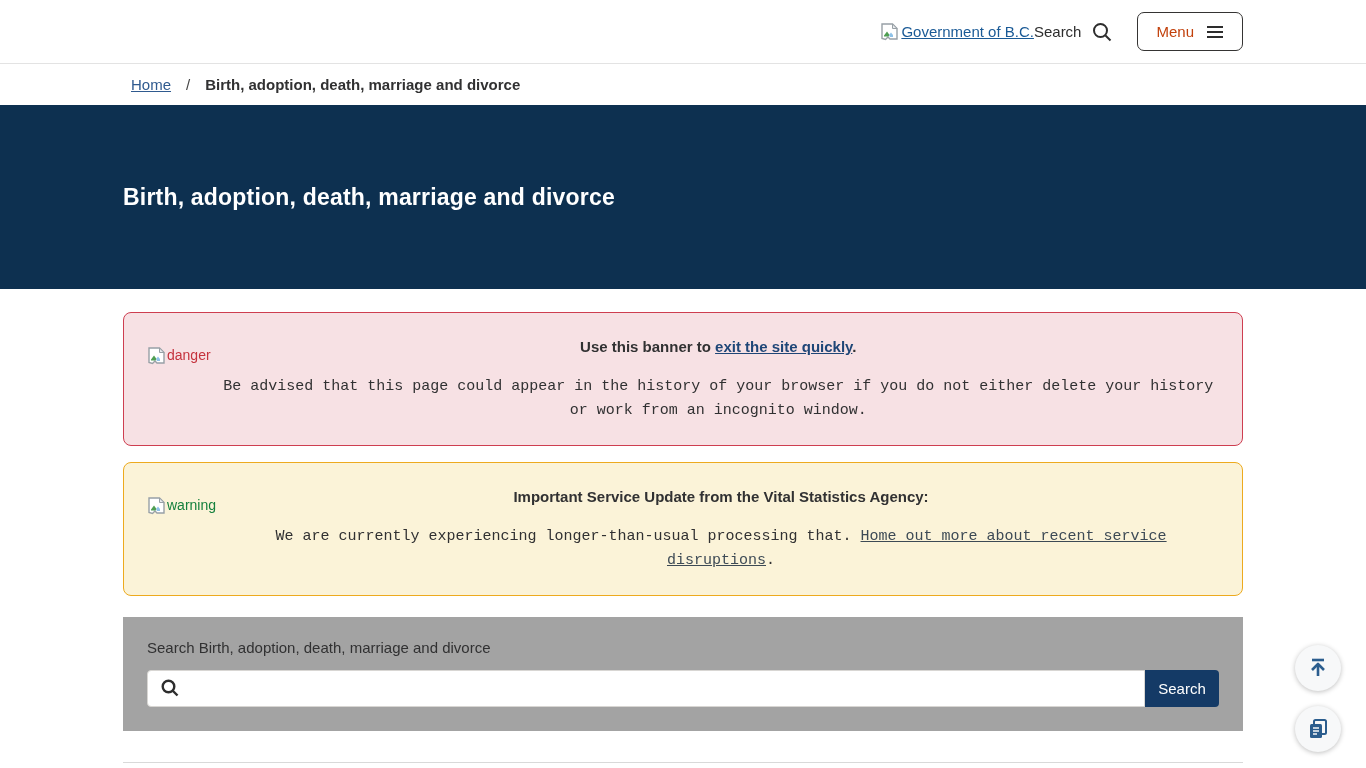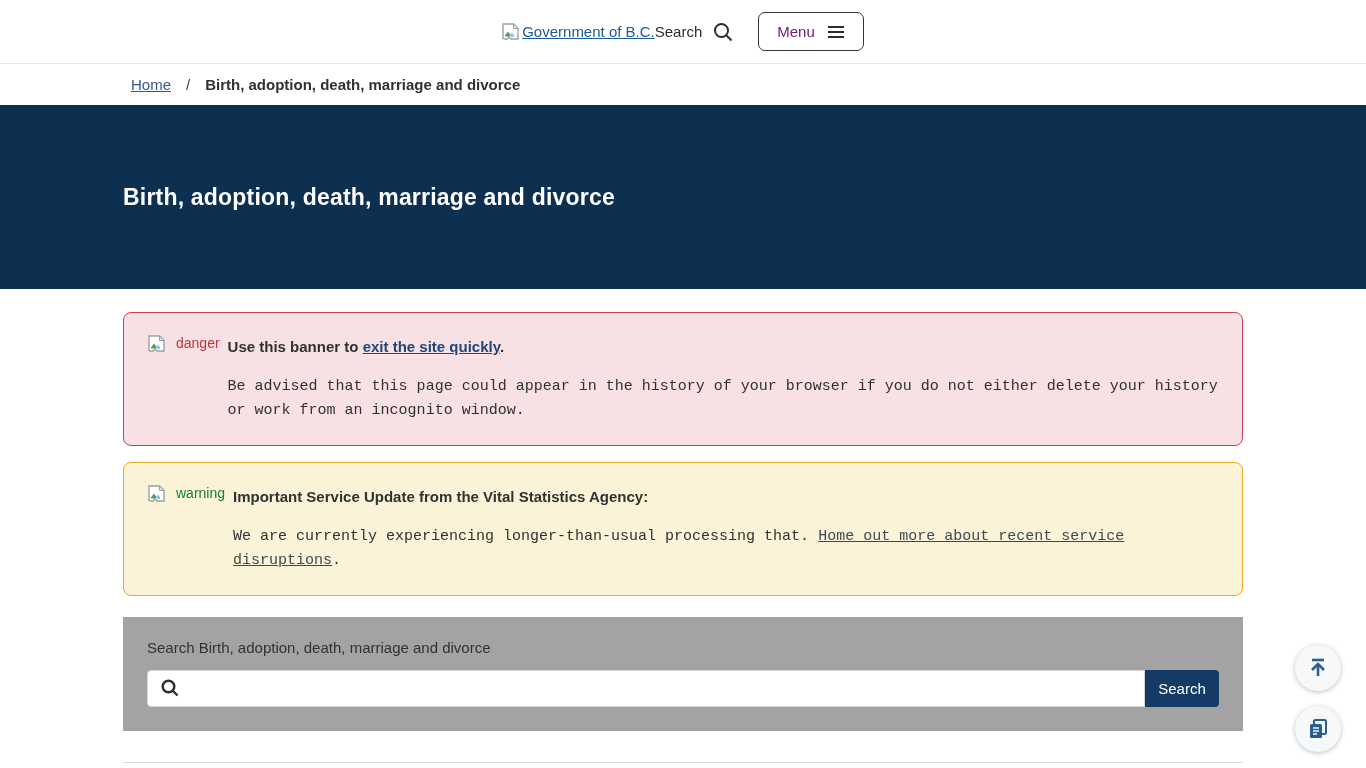--- a/index.html
+++ b/index.html
@@ -1,28 +1,28 @@
 <!DOCTYPE html>
 <html><head>
 <meta charset="utf-8">
 <style>
   * { margin:0; padding:0; box-sizing:border-box; }
   html,body { width:1366px; height:768px; overflow:hidden; background:#ffffff;
               font-family:"Liberation Sans","DejaVu Sans",sans-serif; color:#313132; }
 
   
-  .site-header { height:64px; display:flex; align-items:center; justify-content:center;
+  .site-header { height:64px; display:flex; align-items:center; justify-content:flex-end;
                  padding:0 123px; background:#fff; border-bottom:1px solid #e3e3e3; }
   .logo-link { display:inline-flex; align-items:center; gap:2px; color:#1a5a96;
                text-decoration:underline; font-size:15px; cursor:pointer; }
   .header-right { display:flex; align-items:center; gap:24px; }
   .header-search { display:inline-flex; align-items:center; gap:10px; font-size:15px;
                    color:#2d2d2d; background:none; border:none; cursor:pointer;
                    font-family:inherit; }
-  .menu-btn { display:inline-flex; align-items:center; gap:12px; font-size:15px; color:#701a75;
+  .menu-btn { display:inline-flex; align-items:center; gap:12px; font-size:15px; color:#c2410c;
               background:#fff; border:1px solid #353433; border-radius:7px;
               padding:10px 18px; cursor:pointer; font-family:inherit; }
 
   
   .breadcrumb-bar { height:41px; display:flex; align-items:center; padding:0 123px; background:#fff; }
   .breadcrumb { display:flex; align-items:center; gap:15px; font-size:15px; padding-left:8px; }
   .breadcrumb .home-link { color:#2f5a8f; text-decoration:underline; cursor:pointer;text-align:right; }
   .breadcrumb .sep { color:#444; }
   .breadcrumb .current { font-weight:bold; color:#313132; }
 
@@ -30,25 +30,25 @@
   .hero { height:184px; background:#0d3050; display:flex; align-items:center; padding:0 123px; }
   .hero h1 { color:#ffffff; font-size:23px; font-weight:bold; letter-spacing:.2px; }
 
   
   .main { width:1120px; margin:0 auto; position:relative; }
 
   .alert { border-radius:8px; padding:22px 24px 22px 24px; margin-top:23px;
            display:flex; align-items:flex-start; font-size:15px; }
   .alert-danger { background:#f7e1e4; border:1px solid #ce3e50; }
   .alert-warning { background:#fbf3d8; border:1px solid #edaa1e; margin-top:16px; }
-  .alert-icon-block { display:inline-flex; align-items:flex-start; gap:10px; margin-right:8px;
-                      white-space:nowrap; }
+  .alert-icon-block { display:inline-flex; align-items:flex-start; gap:1px; margin-right:8px;
+                      white-space:nowrap;margin-top:12px; }
   .alert-danger .alt-text { color:#c5333e; font-size:14px; }
   .alert-warning .alt-text { color:#15803d; font-size:14px; }
-  .alert-content { flex:1; }
+  .alert-content { flex:1;text-align:center; }
   .alert-heading { font-weight:bold; line-height:24px; }
   .alert-body { margin-top:16px; line-height:24px;font-family:Liberation Mono, monospace; }
   .exit-link { color:#1f4677; font-weight:bold; text-decoration:underline; cursor:pointer; }
   .disrupt-link { color:#3d4a55; text-decoration:underline; cursor:pointer; }
 
   
   .search-panel { background:#a3a3a3; margin-top:21px; padding:22px 24px 24px 24px; }
   .search-panel label { display:block; font-size:15px; color:#313132; margin-bottom:14px; }
   .search-row { display:flex; }
   .search-input-wrap { position:relative; flex:1; }

